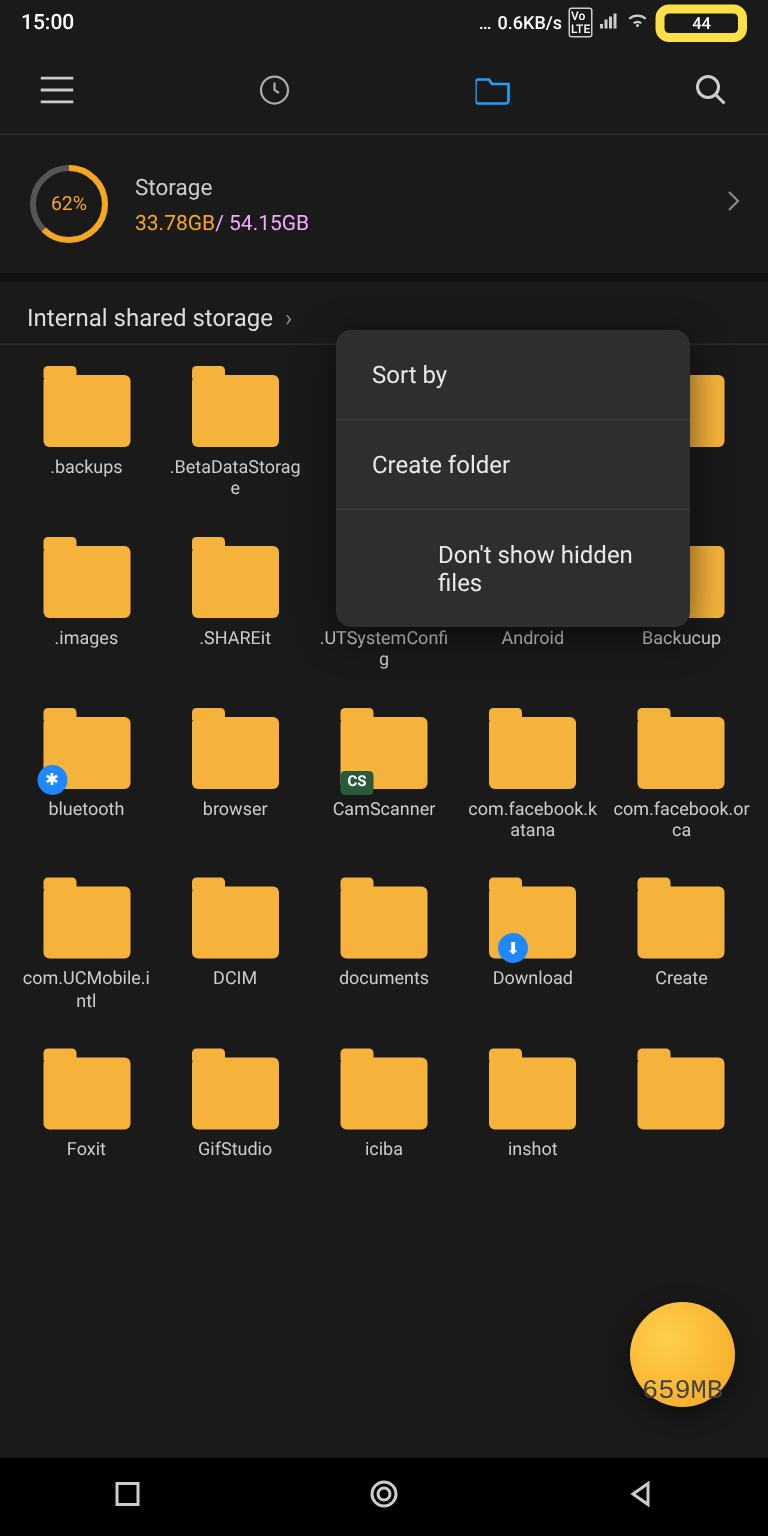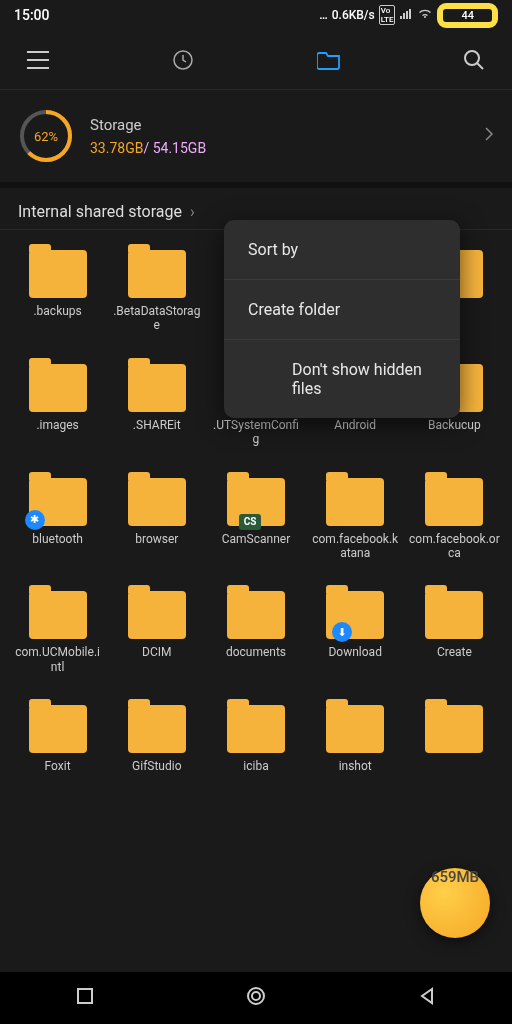--- a/index.html
+++ b/index.html
@@ -111,21 +111,21 @@
     position: absolute;
     bottom: -4px; left: -4px;
     width: 20px; height: 20px;
     border-radius: 50%;
     display: flex; align-items: center; justify-content: center;
     font-size: 11px;
     color: #fff;
   }
   .badge-blue { background: #1e88ff; }
   .badge-dl { background: #1e88ff; left: 6px; bottom: -3px; }
-  .badge-cs { background: #2a5a3a; font-size:10px; font-weight:bold; border-radius:3px; width:22px; height:16px; left:12px; }
+  .badge-cs { background: #2a5a3a; font-size:10px; font-weight:bold; border-radius:3px; width:22px; height:16px; left:0; }
 
   .popup {
     position: absolute;
     top: 220px; left: 224px;
     width: 236px;
     background: #2e2e2e;
     border-radius: 10px;
     box-shadow: 0 6px 24px rgba(0,0,0,0.6);
     overflow: hidden;
   }
@@ -136,23 +136,24 @@
     border-bottom: 1px solid #3a3a3a;
   }
   .popup-item:last-child { border-bottom: none; margin-left: 44px; }
 
   .fab {
     position: absolute;
     right: 22px; bottom: 86px;
     width: 70px; height: 70px;
     border-radius: 50%;
     background: radial-gradient(circle at 35% 35%, #ffcf4a, #f5a623);
-    display: flex; align-items: flex-start; justify-content: center;
-    font-size: 15px; color: #444; font-weight: 500;
+    display: flex; align-items: flex-end; justify-content: center;
+    font-size: 18px; color: #444; font-weight: 500;
     box-shadow: 0 4px 14px rgba(0,0,0,0.5);
+    font-family: Liberation Mono, monospace;
   }
 
   .navbar {
     position: absolute;
     bottom: 0; left: 0; right: 0;
     height: 52px;
     background: #000;
     display: flex;
     align-items: center;
     justify-content: space-around;

